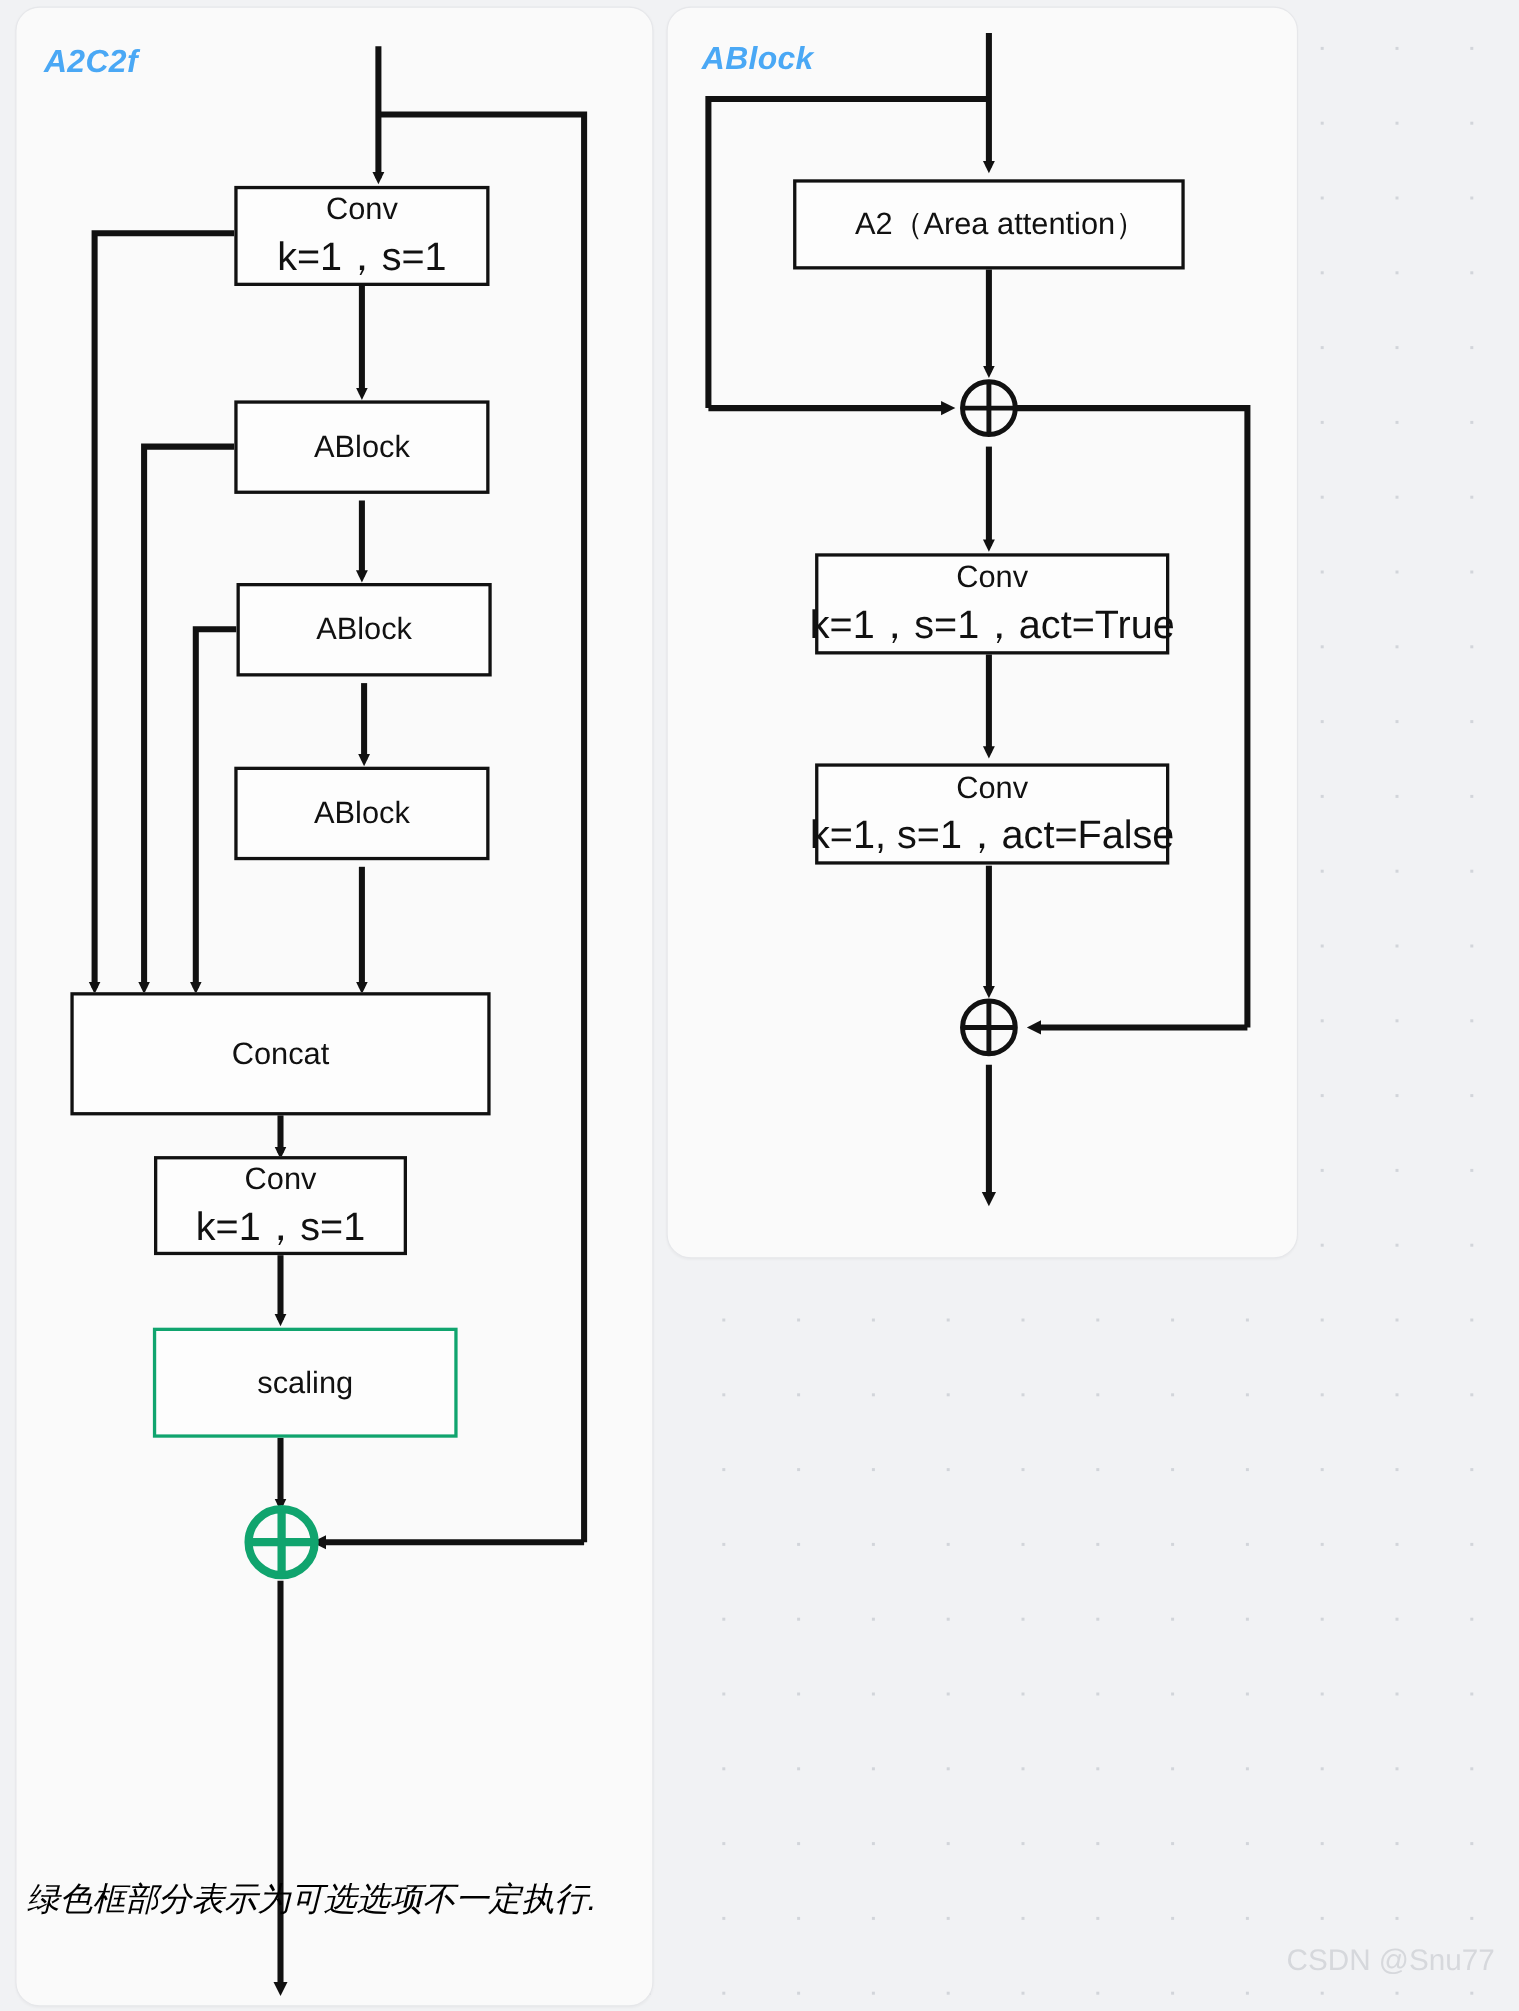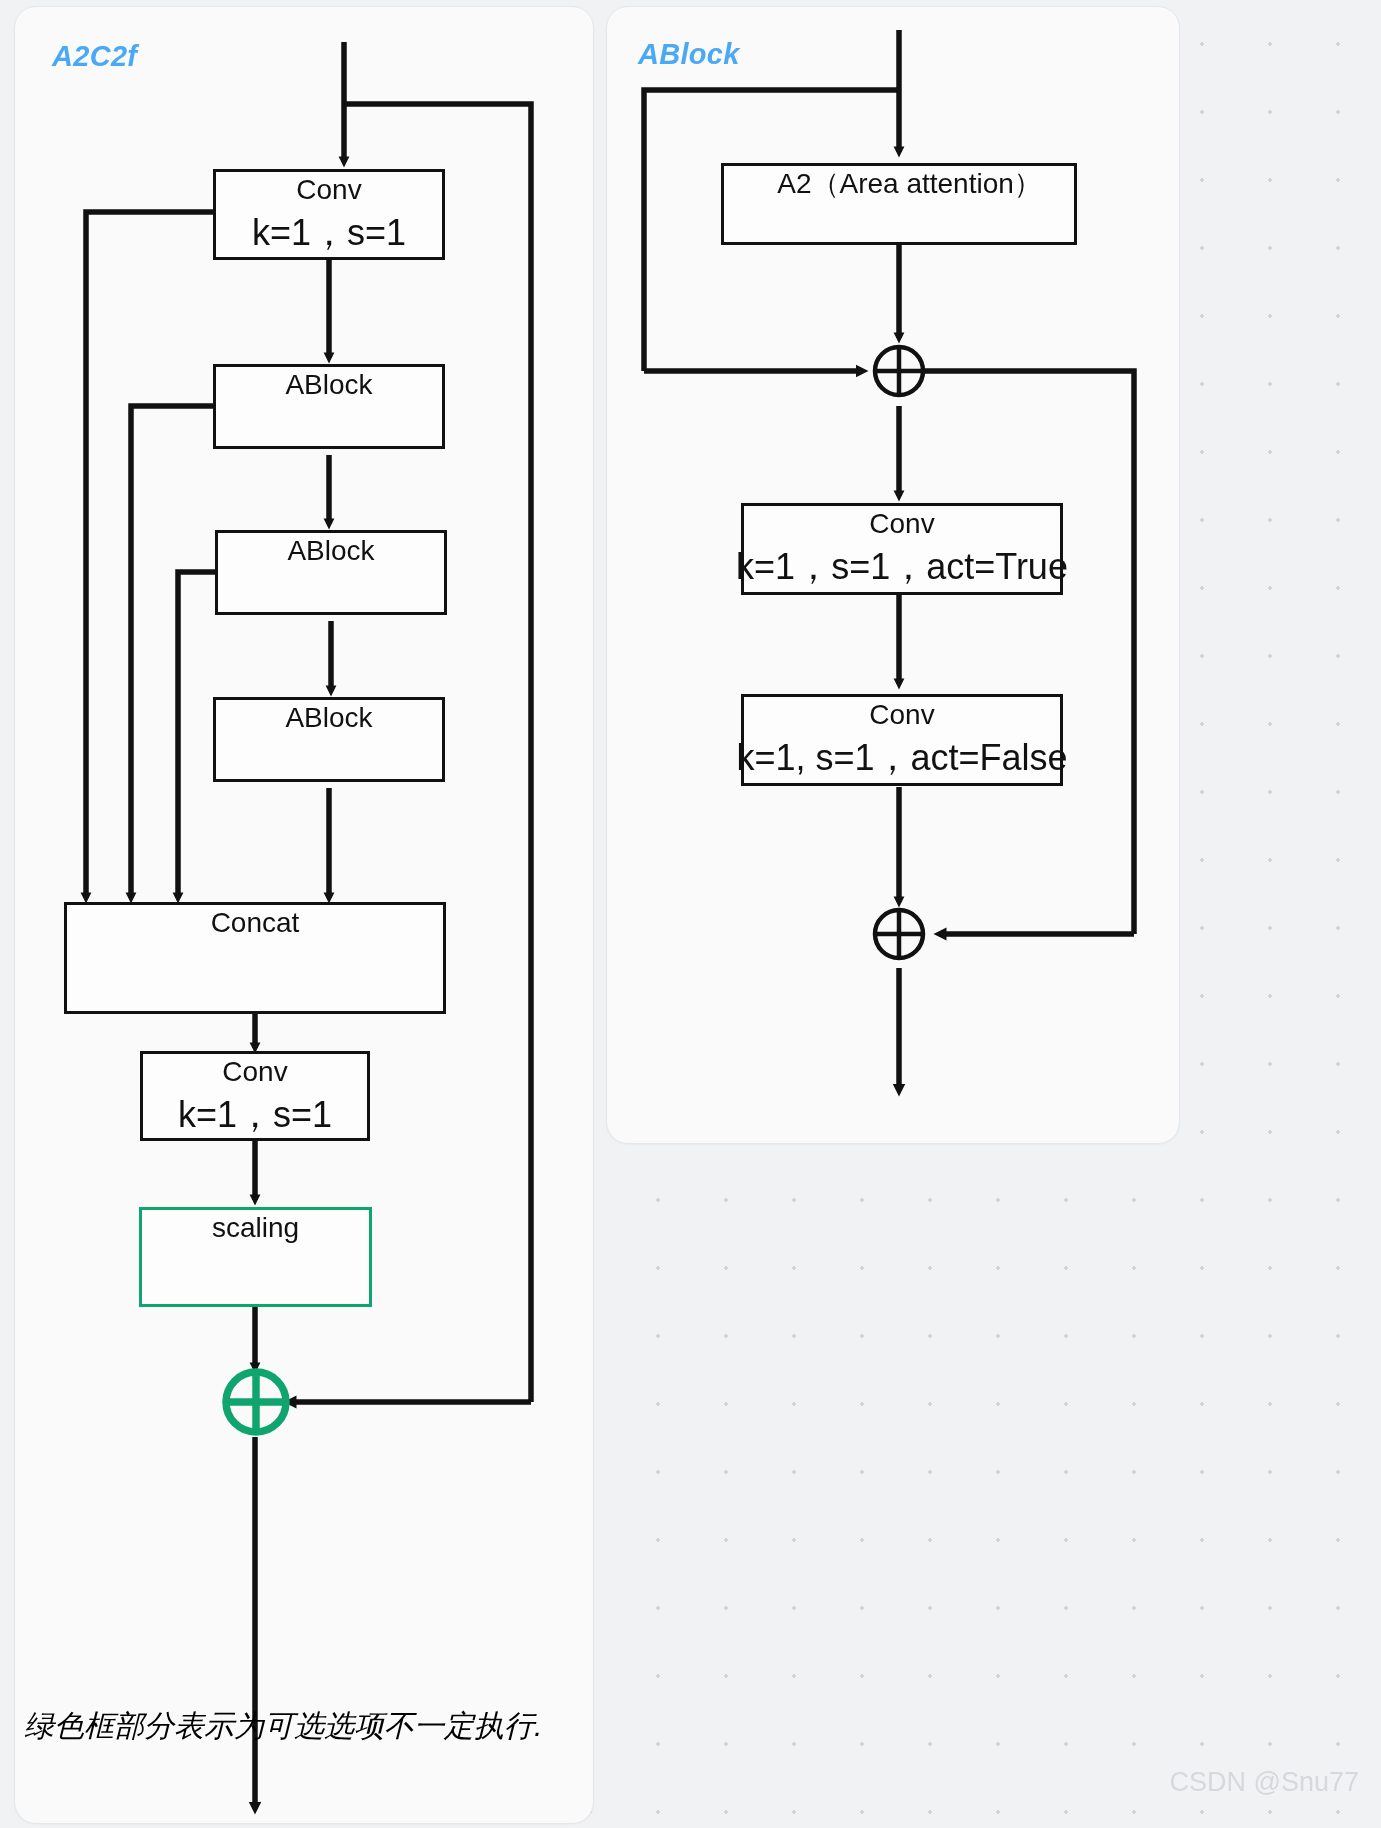--- a/index.html
+++ b/index.html
@@ -46,20 +46,21 @@
 
   
   .node {
     position: absolute;
     box-sizing: border-box;
     background: #fdfdfd;
     border: 3px solid #111;
     display: flex;
     flex-direction: column;
     align-items: center;
+    justify-content: center;
     color: #111;
     font-size: 28px;
     line-height: 1.32;
     text-align: center;
     white-space: nowrap;
   }
   .node .l2 { font-size: 36px; }
   .node.green { border-color: #10a46e; }
 
   svg.wires {
@@ -85,21 +86,21 @@
   }
 </style>
 </head>
 <body>
 
 <div id="stage">
 
   <div id="grid-bg"></div>
 
   <div class="panel" id="panel-a2c2f"></div>
-  <div class="panel-title" style="left:52px; top:40px;">A2C2f</div>
+  <div class="panel-title" style="left:40px; top:40px;">A2C2f</div>
 
   <svg class="wires">
     <defs>
       <marker id="ah" markerWidth="12" markerHeight="12" refX="5.6" refY="6" orient="auto" markerUnits="userSpaceOnUse">
         <path d="M0,0.6 L11.2,6 L0,11.4 z" fill="#111"></path>
       </marker>
       <marker id="ahl" markerWidth="14" markerHeight="14" refX="6.5" refY="7" orient="auto" markerUnits="userSpaceOnUse">
         <path d="M0,0.5 L13,7 L0,13.5 z" fill="#111"></path>
       </marker>
     </defs>
@@ -159,21 +160,21 @@
 
   <div class="node" style="left:64px; top:902px; width:382px; height:112px;">
     <div>Concat</div>
   </div>
 
   <div class="node" style="left:140px; top:1051px; width:230px; height:90px;">
     <div>Conv</div>
     <div class="l2">k=1，s=1</div>
   </div>
 
-  <div class="node green" style="left:139px; top:1207px; width:233px; height:100px;">
+  <div class="node green" style="left:139px; top:1207px; width:277px; height:100px;">
     <div>scaling</div>
   </div>
 
   <div class="caption" style="left:24px; top:1706px;">绿色框部分表示为可选选项不一定执行.</div>
 
   <div class="panel" id="panel-ablock"></div>
   <div class="panel-title" style="left:638px; top:38px;">ABlock</div>
 
   <svg class="wires">
     <g stroke="#111" stroke-width="5.5" fill="none">

